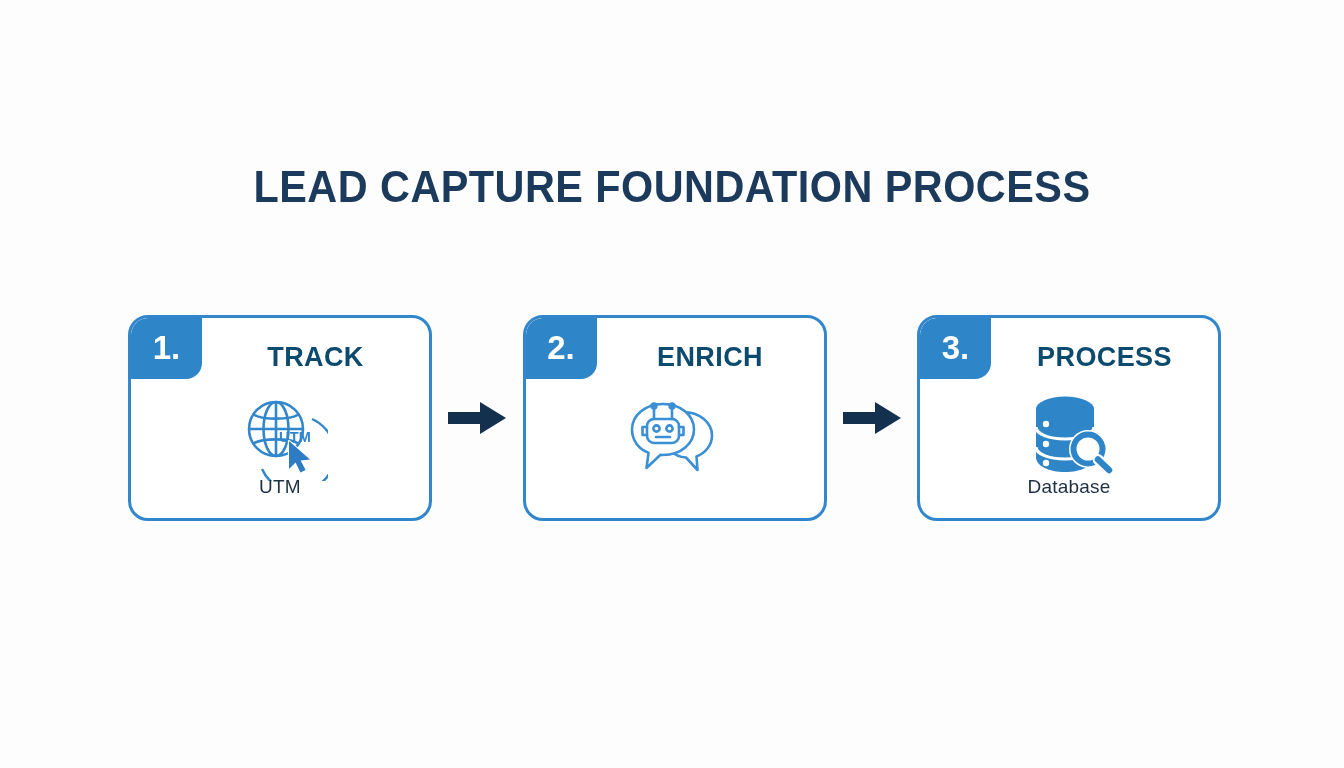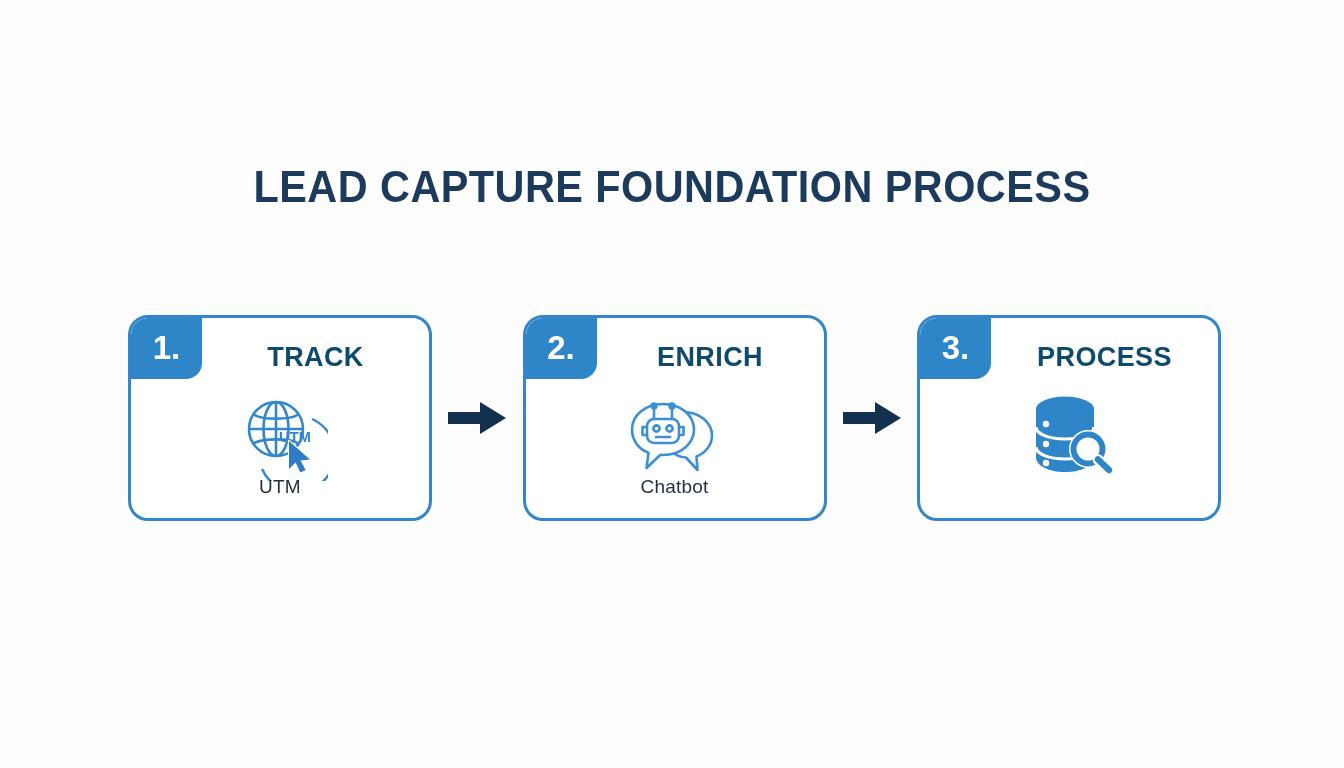--- a/index.html
+++ b/index.html
@@ -201,21 +201,20 @@
             <path d="M21 37 L16.5 37 L16.5 45 L21 45"></path>
             <path d="M53 37 L57.5 37 L57.5 45 L53 45"></path>
 
             <circle cx="30.5" cy="38.5" r="3.1"></circle>
             <circle cx="43.5" cy="38.5" r="3.1"></circle>
 
             <line x1="30" y1="47" x2="44" y2="47"></line>
           </g>
         </svg>
       </div>
-      <div class="card-caption">Chatbot</div>
     </div>
 
     <div class="flow-arrow">
       <svg width="62" height="36" viewBox="0 0 62 36" aria-hidden="true">
         <path d="M2 12 L34 12 L34 2 L60 18 L34 34 L34 24 L2 24 Z" fill="#14304f"></path>
       </svg>
     </div>
 
     <div class="step-card">
       <div class="card-badge">3.</div>
@@ -241,16 +240,17 @@
           </g>
 
           <g>
             <circle cx="66" cy="60" r="19" fill="#ffffff"></circle>
             <circle cx="66" cy="60" r="14.5" fill="none" stroke="#2e86c8" stroke-width="6"></circle>
             <line x1="76" y1="70.5" x2="88" y2="82" stroke="#ffffff" stroke-width="11" stroke-linecap="round"></line>
             <line x1="76" y1="70.5" x2="87" y2="81" stroke="#2e86c8" stroke-width="6.5" stroke-linecap="round"></line>
           </g>
         </svg>
       </div>
+      <div class="card-caption">Database</div>
     </div>
 
   </div>
 </div>
 
 </body></html>

